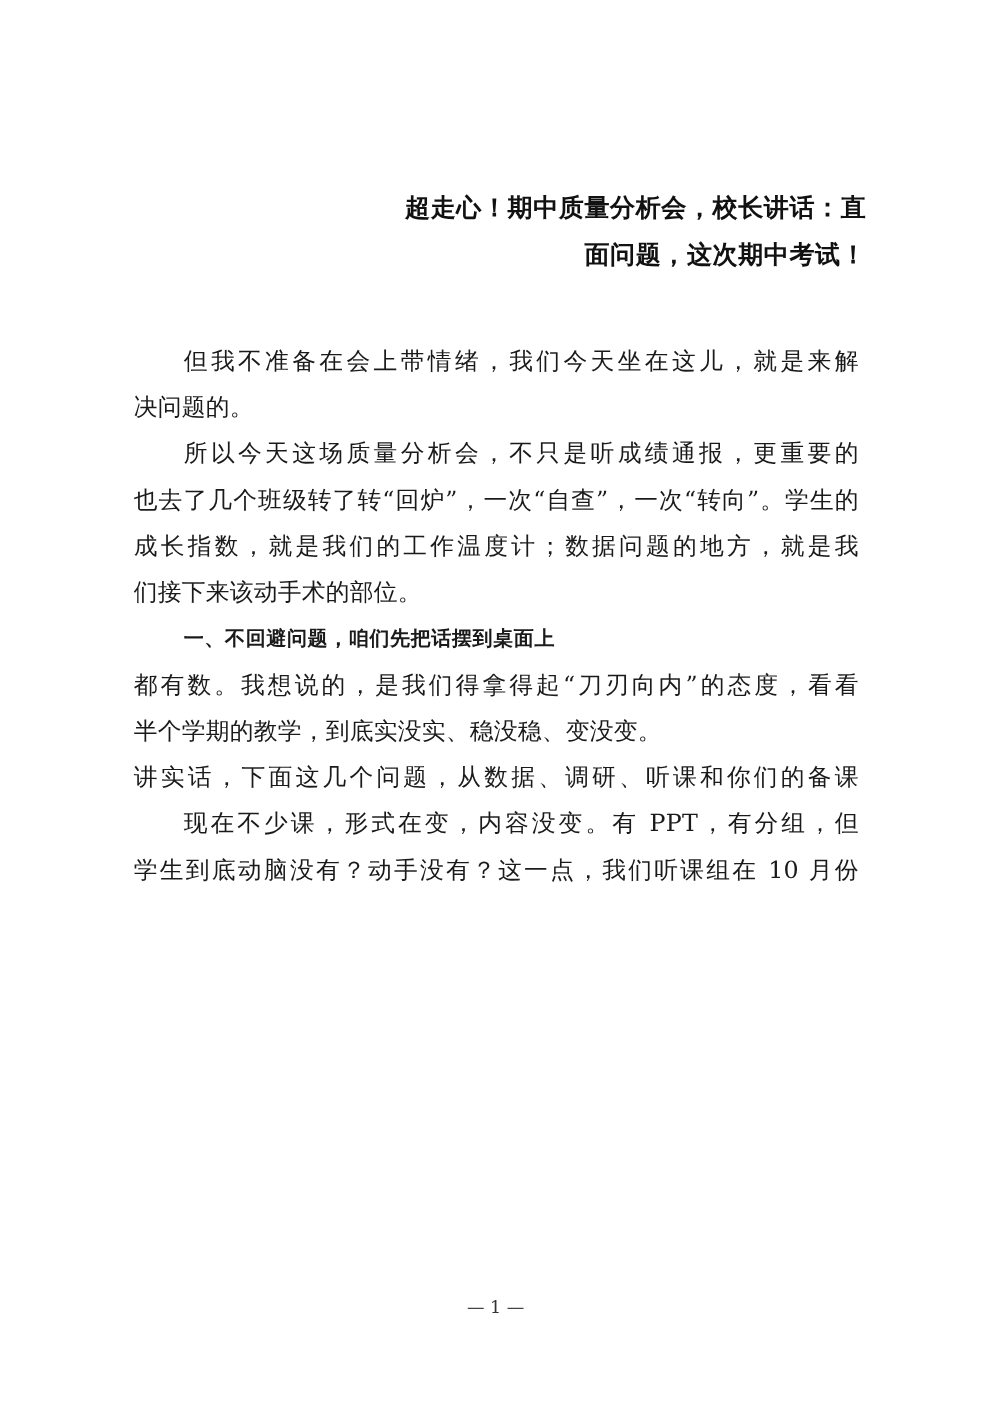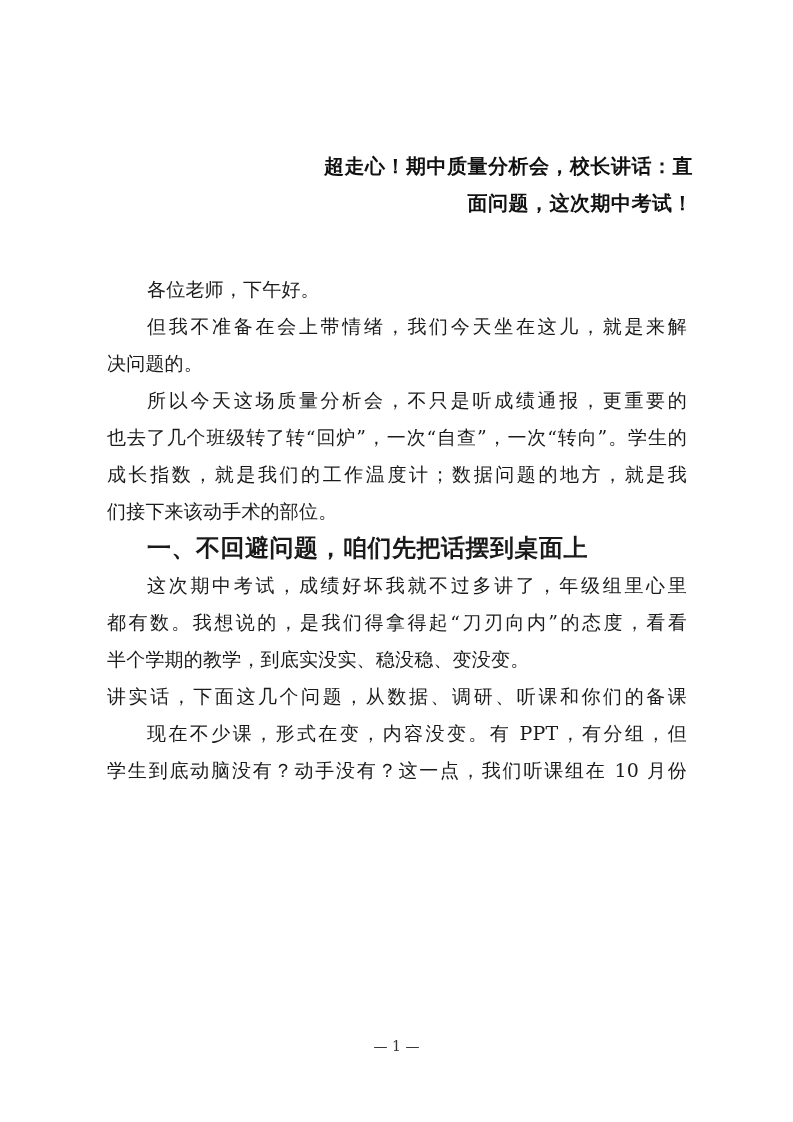--- a/index.html
+++ b/index.html
@@ -58,21 +58,21 @@
   }
   .line.last {
     text-align-last: left;
   }
   .line.indent {
     padding-left: 40px;
   }
   .line.heading {
     font-family: Liberation Serif, serif;
     font-weight: bold;
-    font-size: 24px;
+    font-size: 16px;
     letter-spacing: 0.5px;
   }
   .bold-run {
     font-family: "DejaVu Sans", "Liberation Sans", sans-serif;
     font-weight: bold;
   }
   .page-number {
     position: absolute;
     top: 1038px;
     left: 0;
@@ -88,43 +88,39 @@
 
 <div class="page">
 
   <div class="title">
     <span class="tline">超走心！期中质量分析会，校长讲话：直</span>
     <span class="tline">面问题，这次期中考试！</span>
   </div>
 
   <div class="body">
 
-    <div>
-      <span class="line indent last">各位老师，下午好。</span>
-    </div>
 
 
     <div>
       <span class="line indent">但我不准备在会上带情绪，我们今天坐在这儿，就是来解</span>
       <span class="line last">决问题的。</span>
     </div>
 
     <div>
       <span class="line indent">所以今天这场质量分析会，不只是听成绩通报，更重要的</span>
       <span class="line">也去了几个班级转了转“回炉”，一次“自查”，一次“转向”。学生的</span>
       <span class="line">成长指数，就是我们的工作温度计；数据问题的地方，就是我</span>
       <span class="line last">们接下来该动手术的部位。</span>
     </div>
 
     <div>
       <span class="line indent heading last">一、不回避问题，咱们先把话摆到桌面上</span>
     </div>
 
     <div>
-      <span class="line indent">这次期中考试，成绩好坏我就不过多讲了，年级组里心里</span>
       <span class="line">都有数。我想说的，是我们得拿得起“刀刃向内”的态度，看看</span>
       <span class="line last">半个学期的教学，到底实没实、稳没稳、变没变。</span>
     </div>
 
     <div>
       <span class="line">讲实话，下面这几个问题，从数据、调研、听课和你们的备课</span>
     </div>
 
 
     <div>

